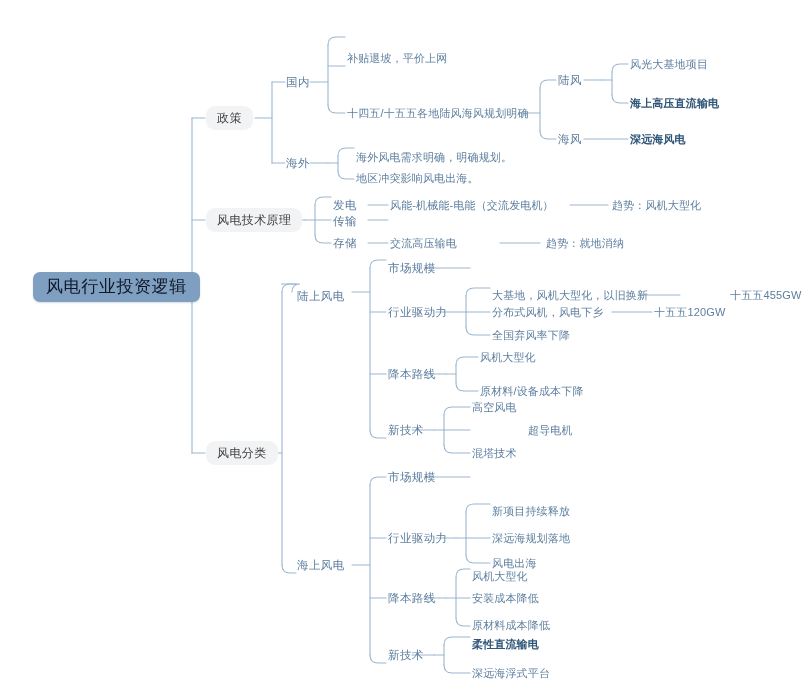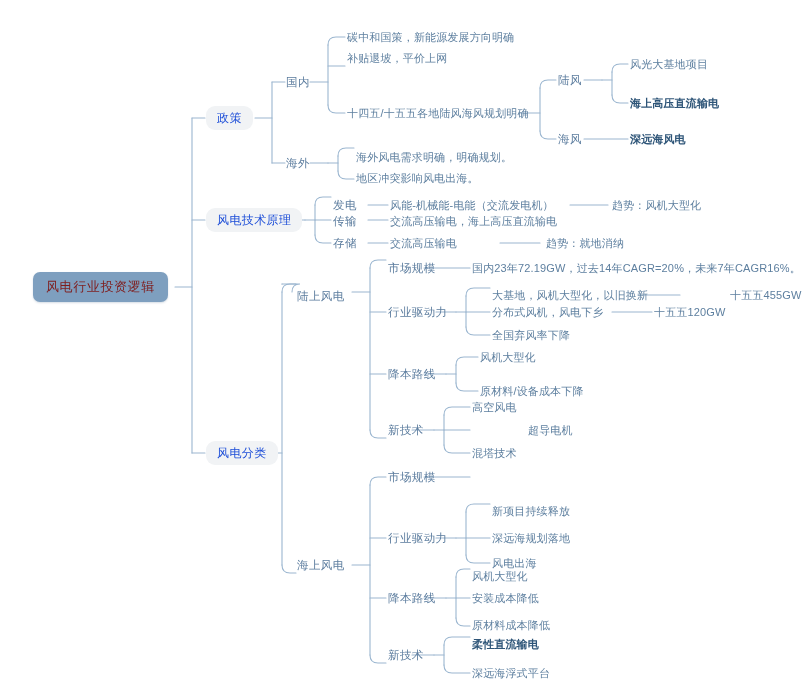--- a/index.html
+++ b/index.html
@@ -15,34 +15,34 @@
     position:absolute;
     white-space:nowrap;
     color:#4a6a8f;
     font-size:11.5px;
     line-height:14px;
     letter-spacing:.2px;
     transform:translateY(-50%);
   }
   .node.root{
     background:#7e9fbf;
-    color:#7f1d1d;
+    color:#0f172a;
     border-radius:7px;
     padding:7px 13px;
-    font-size:13px;
+    font-size:17px;
     line-height:16px;
     box-shadow:0 1px 2px rgba(90,120,150,.25);
     letter-spacing:.6px;
   }
   .node.lvl2{
     background:#f1f3f5;
     border-radius:9px;
     padding:5px 11px;
     font-size:12px;
-    color:#1d4ed8;
+    color:#404040;
     letter-spacing:.4px;
   }
   .node.lvl3{font-size:11.5px;color:#5b7c9e;letter-spacing:.4px;}
   .node.leaf{font-size:11px;color:#5d7f9f;letter-spacing:.15px;}
   .node.bold{font-weight:bold;color:#2e5578;}
   .node.wrap{white-space:normal;width:232px;}
 </style>
 </head>
 <body>
 
@@ -167,50 +167,47 @@
     </g>
   </svg>
 
   <div class="node root" style="left:33px;top:287px;">风电行业投资逻辑</div>
 
   <div class="node lvl2" style="left:206px;top:118px;">政策</div>
   <div class="node lvl2" style="left:206px;top:220px;">风电技术原理</div>
   <div class="node lvl2" style="left:206px;top:453px;">风电分类</div>
 
   <div class="node lvl3" style="left:286px;top:82px;">国内</div>
-  <div class="node leaf" style="left:347px;top:37px;">碳中和国策，新能源发展方向明确</div>
   <div class="node leaf" style="left:347px;top:58px;">补贴退坡，平价上网</div>
   <div class="node leaf" style="left:347px;top:113px;">十四五/十五五各地陆风海风规划明确</div>
 
   <div class="node lvl3" style="left:558px;top:80px;">陆风</div>
   <div class="node leaf" style="left:630px;top:64px;">风光大基地项目</div>
   <div class="node leaf bold" style="left:630px;top:103px;">海上高压直流输电</div>
 
   <div class="node lvl3" style="left:558px;top:139px;">海风</div>
   <div class="node leaf bold" style="left:630px;top:139px;">深远海风电</div>
 
   <div class="node lvl3" style="left:286px;top:163px;">海外</div>
   <div class="node leaf" style="left:356px;top:157px;">海外风电需求明确，明确规划。</div>
   <div class="node leaf" style="left:356px;top:178px;">地区冲突影响风电出海。</div>
 
   <div class="node lvl3" style="left:333px;top:205px;">发电</div>
   <div class="node lvl3" style="left:333px;top:221px;">传输</div>
   <div class="node lvl3" style="left:333px;top:243px;">存储</div>
 
   <div class="node leaf" style="left:390px;top:205px;">风能-机械能-电能（交流发电机）</div>
-  <div class="node leaf" style="left:390px;top:221px;">交流高压输电，海上高压直流输电</div>
   <div class="node leaf" style="left:390px;top:243px;">交流高压输电</div>
 
   <div class="node leaf" style="left:612px;top:205px;">趋势：风机大型化</div>
   <div class="node leaf" style="left:546px;top:243px;">趋势：就地消纳</div>
 
   <div class="node lvl3" style="left:297px;top:296px;">陆上风电</div>
 
   <div class="node lvl3" style="left:388px;top:268px;">市场规模</div>
-  <div class="node leaf" style="left:472px;top:268px;">国内23年72.19GW，过去14年CAGR=20%，未来7年CAGR16%。</div>
 
   <div class="node lvl3" style="left:388px;top:312px;">行业驱动力</div>
   <div class="node leaf" style="left:492px;top:295px;">大基地，风机大型化，以旧换新</div>
   <div class="node leaf" style="left:682px;top:295px;margin-left:48px;">十五五455GW</div>
   <div class="node leaf" style="left:492px;top:312px;">分布式风机，风电下乡</div>
   <div class="node leaf" style="left:654px;top:312px;">十五五120GW</div>
   <div class="node leaf" style="left:492px;top:335px;">全国弃风率下降</div>
 
   <div class="node lvl3" style="left:388px;top:374px;">降本路线</div>
   <div class="node leaf" style="left:480px;top:357px;">风机大型化</div>

